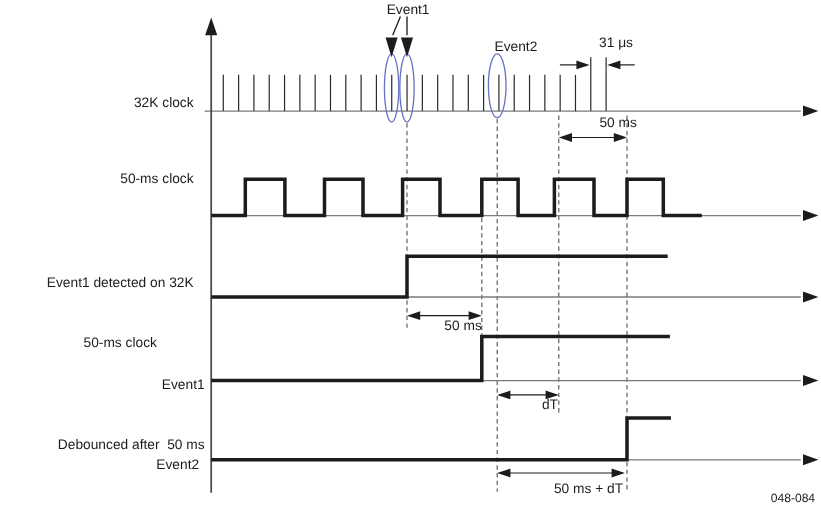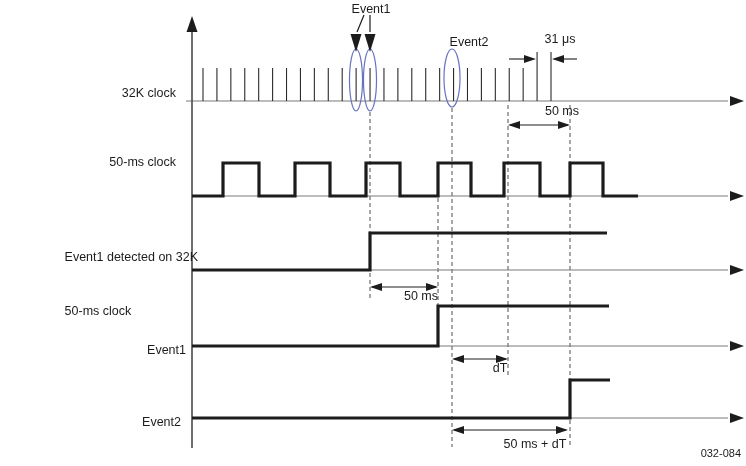--- a/index.html
+++ b/index.html
@@ -85,32 +85,33 @@
       <line x1="454" y1="359" x2="506" y2="359" stroke="#1c1c1c" stroke-width="1.1"></line>
       <polygon points="452,359 464,355 464,363" fill="#1c1c1c"></polygon>
       <polygon points="508,359 496,355 496,363" fill="#1c1c1c"></polygon>
       <line x1="454" y1="430" x2="566" y2="430" stroke="#1c1c1c" stroke-width="1.1"></line>
       <polygon points="452,430 464,426 464,434" fill="#1c1c1c"></polygon>
       <polygon points="568,430 556,426 556,434" fill="#1c1c1c"></polygon>
     </svg>
 
   <div class="lbl" style="top: 84px; right: 570px; text-align: center;"><span>32K clock</span></div>
   <div class="lbl" style="top: 153px; right: 570px; text-align: right;"><span>50-ms clock</span></div>
-  <div class="lbl" style="top: 212px; right: 548px; text-align: left;">
+  <div class="lbl" style="top: 212px; right: 570px; text-align: center;">
     <span>Event1 detected on 32K</span>
     <span>50-ms clock</span>
   </div>
   <div class="lbl" style="top: 305px; right: 560px; text-align: right;">
     <span>Event1</span>
+    <span>Debounced after  50 ms</span>
   </div>
   <div class="lbl" style="top: 377px; right: 565px; text-align: right;">
     <span>Event2</span>
     
   </div>
   <div class="lbl" style="top: 0px; left: 349px; transform: translateX(-50%); text-align: center;"><span>Event1</span></div>
   <div class="lbl" style="top: 33px; left: 447px; transform: translateX(-50%); text-align: center;"><span>Event2</span></div>
   <div class="lbl" style="top: 30px; left: 538px; transform: translateX(-50%); text-align: left;"><span>31 μs</span></div>
   <div class="lbl" style="top: 102px; left: 540px; transform: translateX(-50%); text-align: center;"><span>50 ms</span></div>
   <div class="lbl" style="top: 287px; left: 399px; transform: translateX(-50%); text-align: center;"><span>50 ms</span></div>
   <div class="lbl" style="top: 359px; left: 478px; transform: translateX(-50%); text-align: left;"><span>dT</span></div>
   <div class="lbl" style="top: 435px; left: 513px; transform: translateX(-50%); text-align: left;"><span>50 ms + dT</span></div>
-  <div class="lbl" style="top: 446px; right: 5px; text-align: right; font-size: 11px; line-height: 14px;"><span>032-084</span></div>
+  <div class="lbl" style="top: 446px; right: 5px; text-align: right; font-size: 11px; line-height: 14px;"><span>048-084</span></div>
 </div>
 
 </body></html>

